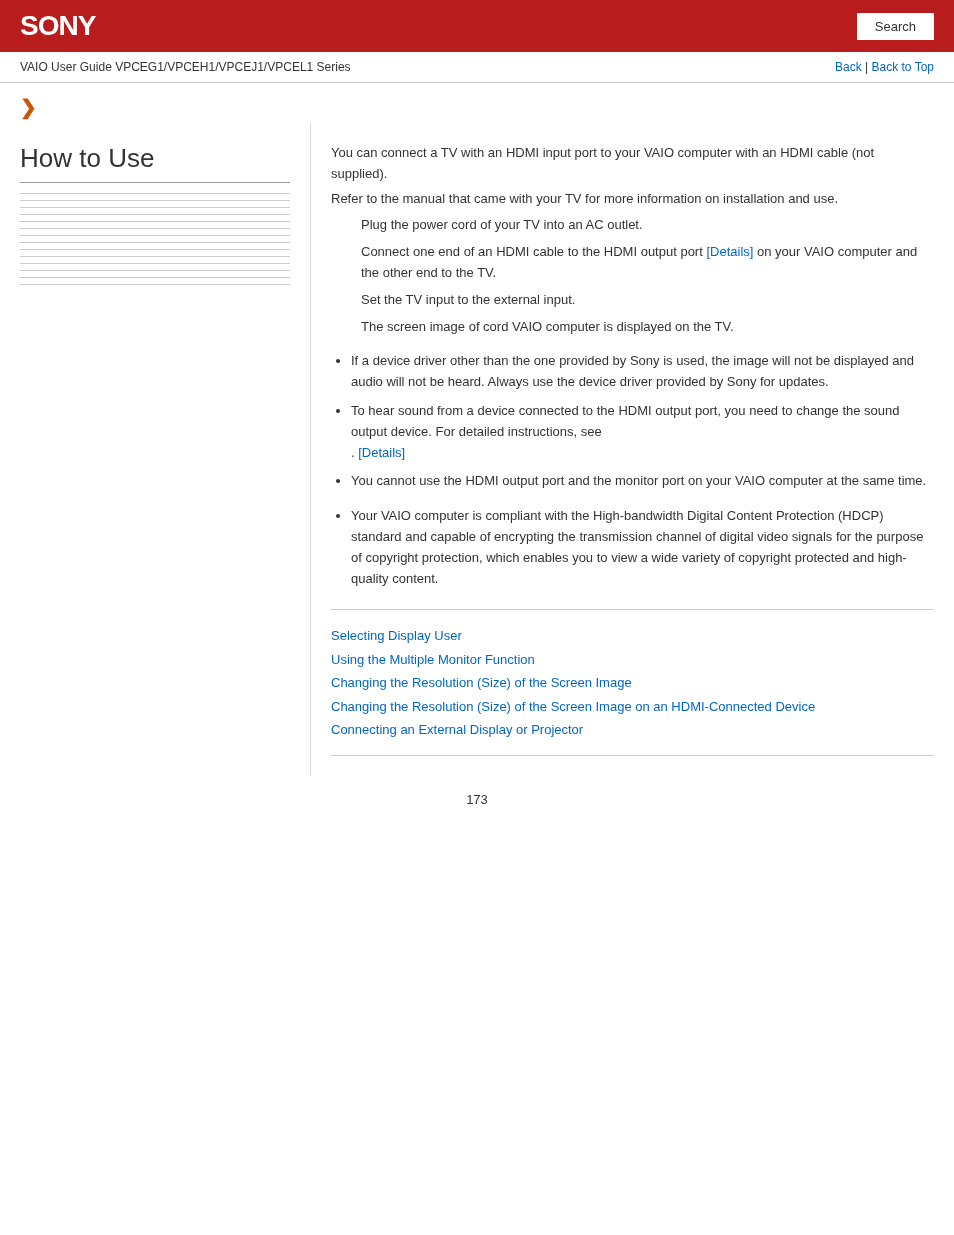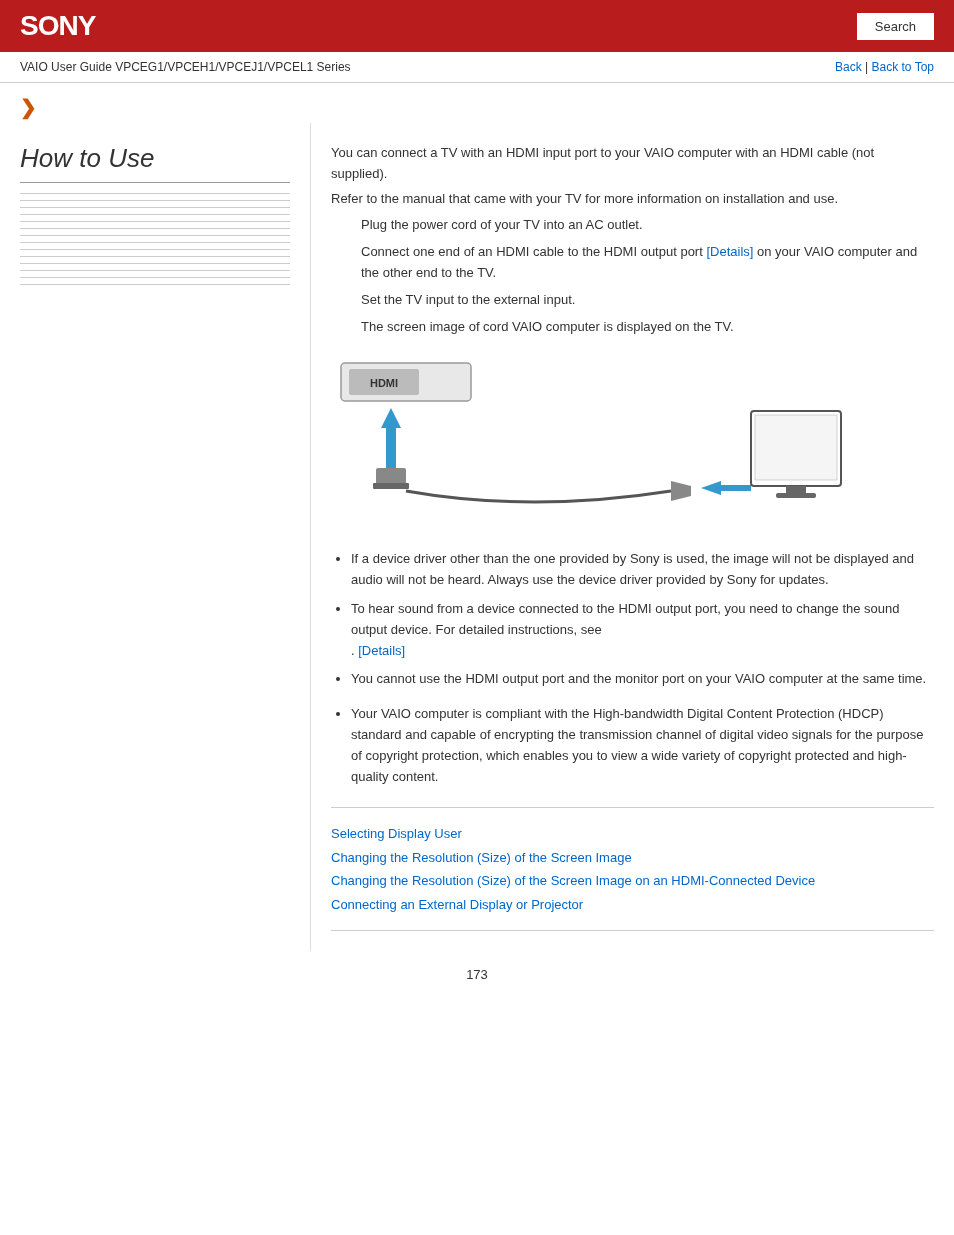--- a/index.html
+++ b/index.html
@@ -17,21 +17,21 @@
     #nav-links a { color: #0066cc; text-decoration: none; }
 
     
     #breadcrumb-area { padding: 12px 20px 4px 20px; }
     #breadcrumb-arrow { color: #cc5500; font-size: 20px; font-weight: bold; }
 
     
     #main { display: flex; padding: 0 20px; }
 
     
-    #sidebar { width: 290px; min-width: 290px; padding-top: 20px; padding-right: 20px; font-style: italic; }
+    #sidebar { width: 290px; min-width: 290px; padding-top: 20px; padding-right: 20px; }
     #sidebar-title { font-size: 26px; font-weight: normal; color: #333; margin-bottom: 10px; border-bottom: 1px solid #999; padding-bottom: 8px; }
 
     
     #content { flex: 1; padding: 20px 0 20px 20px; border-left: 1px solid #ddd; }
 
     
     .step { margin: 6px 0 6px 30px; font-size: 13px; line-height: 1.6; }
 
     
     #hdmi-diagram { margin: 16px 0; display: flex; align-items: center; gap: 20px; }
@@ -103,46 +103,20 @@
 
     <p class="step">Plug the power cord of your TV into an AC outlet.</p>
 
     <p class="step">
       <span>Connect one end of an HDMI cable to the HDMI output port </span><a href="#" class="link-blue">[Details]</a><span> on your VAIO computer and the other end to the TV.</span>
     </p>
 
     <p class="step">Set the TV input to the external input.</p>
     <p class="step">The screen image of cord VAIO computer is displayed on the TV.</p>
 
-    <div id="hdmi-diagram">
-      <svg id="diagram-svg" viewBox="0 0 520 180" xmlns="http://www.w3.org/2000/svg">
-
-        <rect x="10" y="10" width="130" height="38" rx="4" fill="#e8e8e8" stroke="#999" stroke-width="1.5"></rect>
-
-        <rect x="18" y="16" width="70" height="26" rx="2" fill="#bbb"></rect>
-        <text x="53" y="34" font-family="Arial" font-size="11" font-weight="bold" fill="#333" text-anchor="middle">HDMI</text>
-
-        <polygon points="60,55 70,75 65,75 65,115 55,115 55,75 50,75" fill="#3399cc"></polygon>
-
-        <rect x="45" y="115" width="30" height="18" rx="2" fill="#888"></rect>
-        <rect x="42" y="130" width="36" height="6" rx="1" fill="#666"></rect>
-
-        <path d="M 75 138 Q 200 160 340 138" stroke="#555" stroke-width="3" fill="none"></path>
-
-        <polygon points="340,128 360,133 360,143 340,148" fill="#888"></polygon>
-
-        <polygon points="370,135 390,128 390,132 420,132 420,138 390,138 390,142" fill="#3399cc"></polygon>
-
-        <rect x="420" y="58" width="90" height="75" rx="3" fill="none" stroke="#555" stroke-width="2"></rect>
-        <rect x="424" y="62" width="82" height="65" fill="#f5f5f5" stroke="#aaa" stroke-width="0.5"></rect>
-
-        <rect x="455" y="133" width="20" height="8" fill="#666"></rect>
-        <rect x="445" y="140" width="40" height="5" rx="2" fill="#666"></rect>
-      </svg>
-    </div>
 
     <ul class="note-list">
       <li>
         <span>If a device driver other than the one provided by Sony is used, the image will not be displayed and audio will not be heard. Always use the device driver provided by Sony for updates.</span>
       </li>
       <li>
         <span>To hear sound from a device connected to the HDMI output port, you need to change the sound output device. For detailed instructions, see</span>
         <br>
         <span>. </span><a href="#" class="link-blue">[Details]</a>
       </li>
@@ -152,20 +126,21 @@
     </ul>
 
     <ul class="note-list">
       <li>
         <span>Your VAIO computer is compliant with the High-bandwidth Digital Content Protection (HDCP) standard and capable of encrypting the transmission channel of digital video signals for the purpose of copyright protection, which enables you to view a wide variety of copyright protected and high-quality content.</span>
       </li>
     </ul>
 
     <div id="related-section">
       <a href="#">Selecting Display User</a>
+      <a href="#">Using the Multiple Monitor Function</a>
       <a href="#">Changing the Resolution (Size) of the Screen Image</a>
       <a href="#">Changing the Resolution (Size) of the Screen Image on an HDMI-Connected Device</a>
       <a href="#">Connecting an External Display or Projector</a>
     </div>
 
   </div>
 </div>
 
 <div id="page-number">173</div>
 

